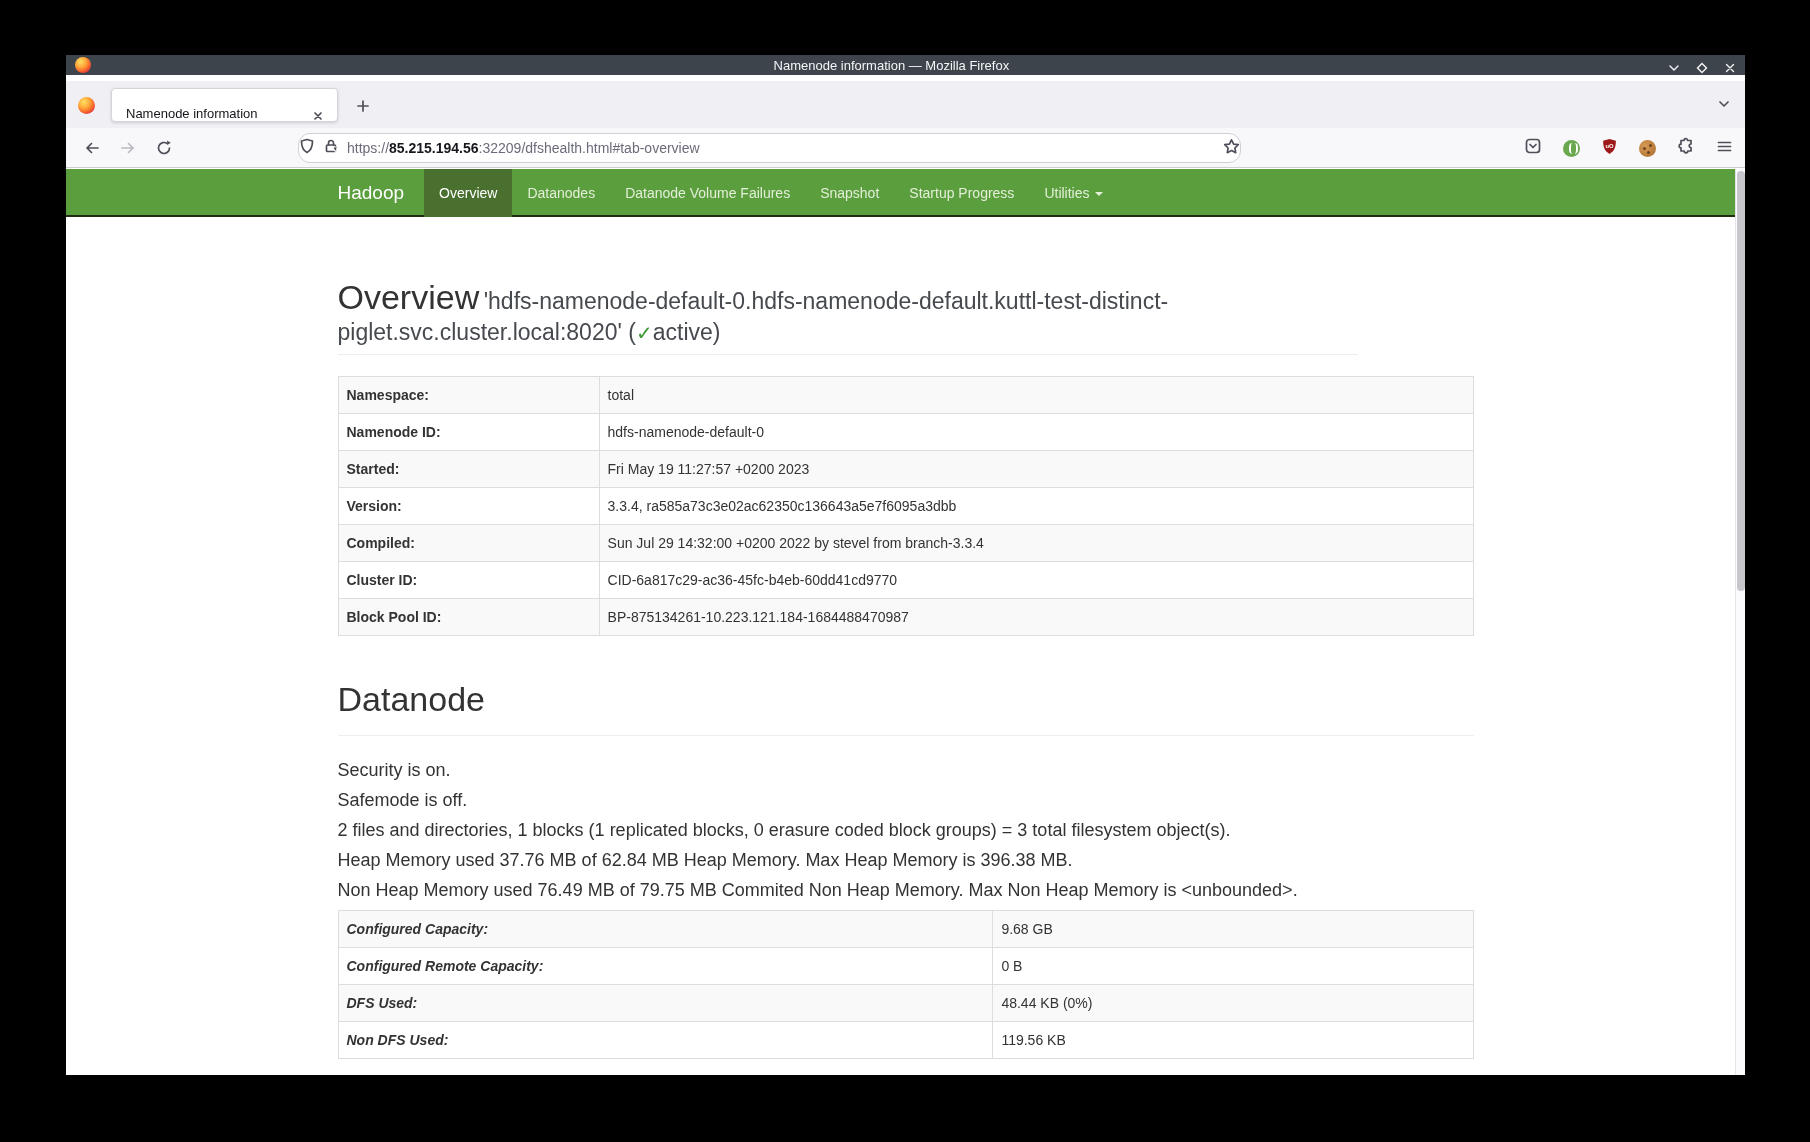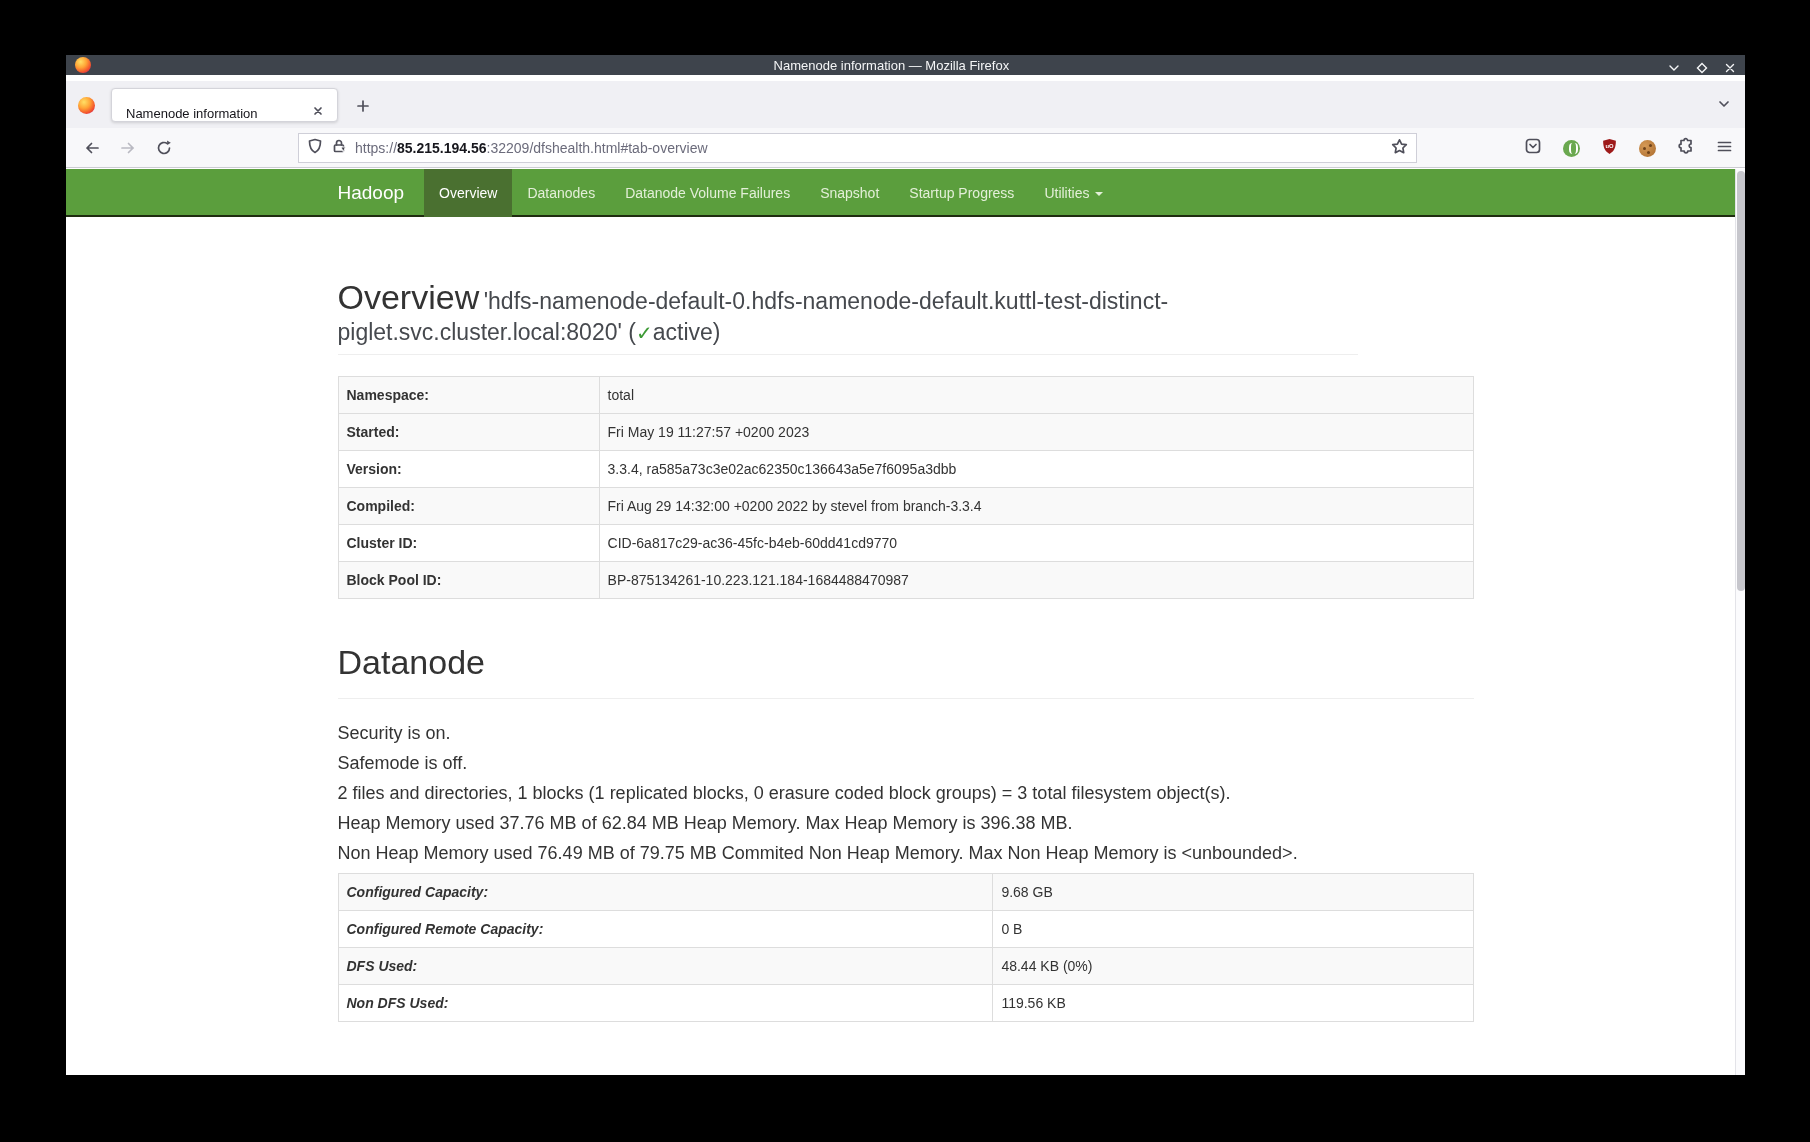--- a/index.html
+++ b/index.html
@@ -18,34 +18,34 @@
                     color:#f4f5f6; font-size:13px; white-space:nowrap; }
   .win-controls { position:absolute; right:8px; top:0; height:26px; display:flex; align-items:center; gap:14px; }
   .win-controls svg { display:block; }
 
   
   .tabbar { position:absolute; left:0; top:26px; width:100%; height:47px; background:#f0f0f4; }
   .tabbar .ff-small { position:absolute; left:12px; top:16px; width:17px; height:17px; border-radius:50%;
              background:radial-gradient(circle at 35% 30%, #ffe066 0%, #ffa436 38%, #f3542d 68%, #b5007f 100%); }
   .tab { position:absolute; left:45px; top:7px; width:227px; height:34px; background:#fff;
          border:1px solid #d4d4da; border-radius:4px; box-shadow:0 1px 3px rgba(0,0,0,.14);
-         display:flex; align-items:flex-end; padding:0 9px 0 14px; }
+         display:flex; align-items:flex-start; padding:17px 9px 0 14px; }
   .tab-title { flex:1; font-size:13px; color:#15141a; white-space:nowrap; overflow:hidden; }
   .tab-close { width:20px; height:20px; display:flex; align-items:center; justify-content:center; border-radius:3px; }
   .newtab-btn { position:absolute; left:286px; top:14px; width:22px; height:22px;
                 display:flex; align-items:center; justify-content:center; }
   .alltabs-btn { position:absolute; right:14px; top:16px; }
 
   
   .navtoolbar { position:absolute; left:0; top:73px; width:100%; height:40px; background:#f8f8fa;
                 border-bottom:1px solid #ccccd2; }
   .navtoolbar .navbtn { position:absolute; top:6px; width:28px; height:28px; display:flex;
                         align-items:center; justify-content:center; border-radius:4px; }
-  .urlbar { position:absolute; left:232px; top:5px; width:1119px; height:30px; background:#fff;
-            border:1px solid #cfcfd8; border-radius:0; display:flex; align-items:center; padding:0 8px; }
+  .urlbar { position:absolute; left:232px; top:5px; width:943px; height:30px; background:#fff;
+            border:1px solid #cfcfd8; border-radius:12px; display:flex; align-items:center; padding:0 0; }
   .urlbar .sep { width:8px; }
   .url-text { font-size:14px; color:#6b6b7b; white-space:nowrap; overflow:hidden; flex:1; margin-left:8px; }
   .url-text .host { color:#17171d; font-weight:700; }
   .right-icons { position:absolute; right:12px; top:6px; height:28px; display:flex; align-items:center; gap:21px; }
   .ext-dot { width:17px; height:17px; border-radius:50%; }
   .mask-ico { background:#6aa84f; position:relative; }
   .mask-ico::after { content:""; position:absolute; left:6px; top:3px; width:5px; height:11px;
                      border-left:2px solid #fff; border-right:2px solid #fff; border-radius:40%; }
   .cookie-ico { background:radial-gradient(circle at 35% 35%, #d69a56, #a96a2c);
                 position:relative; }
@@ -228,31 +228,35 @@
         <h1>Overview</h1>
         <span class="h-sub"> <span>'hdfs-namenode-default-0.hdfs-namenode-default.kuttl-test-distinct-piglet.svc.cluster.local:8020' (</span><span class="check">✓</span><span>active)</span></span>
       </div>
 
       <table class="info tbl1">
         <tbody>
           <tr class="striped">
               <th>Namespace:</th>
               <td>total</td>
             </tr>
+          <tr>
+              <th>Namenode ID:</th>
+              <td>hdfs-namenode-default-0</td>
+            </tr>
           <tr class="striped">
               <th>Started:</th>
               <td>Fri May 19 11:27:57 +0200 2023</td>
             </tr>
           <tr>
               <th>Version:</th>
               <td>3.3.4, ra585a73c3e02ac62350c136643a5e7f6095a3dbb</td>
             </tr>
           <tr class="striped">
               <th>Compiled:</th>
-              <td>Fri Aug 29 14:32:00 +0200 2022 by stevel from branch-3.3.4</td>
+              <td>Sun Jul 29 14:32:00 +0200 2022 by stevel from branch-3.3.4</td>
             </tr>
           <tr>
               <th>Cluster ID:</th>
               <td>CID-6a817c29-ac36-45fc-b4eb-60dd41cd9770</td>
             </tr>
           <tr class="striped">
               <th>Block Pool ID:</th>
               <td>BP-875134261-10.223.121.184-1684488470987</td>
             </tr>
         </tbody>

